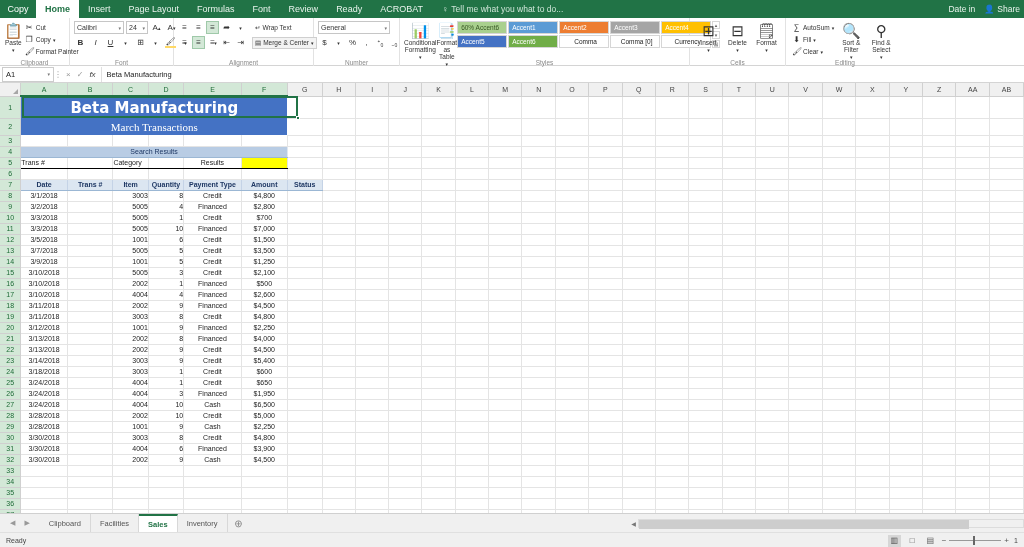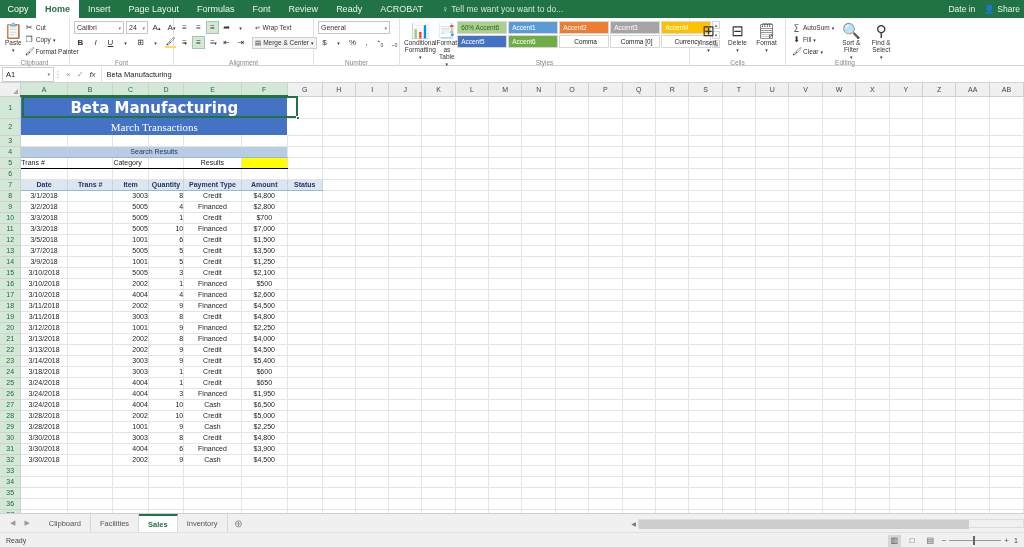--- a/index.html
+++ b/index.html
@@ -252,21 +252,21 @@
   <div class="ribbon-tab active">Home</div>
   <div class="ribbon-tab">Insert</div>
   <div class="ribbon-tab">Page Layout</div>
   <div class="ribbon-tab">Formulas</div>
   <div class="ribbon-tab">Font</div>
   <div class="ribbon-tab">Review</div>
   <div class="ribbon-tab">Ready</div>
   <div class="ribbon-tab">ACROBAT</div>
   <div class="tellme">
     <span>♀</span>
-    <span>Tell me want you want to do...</span>
+    <span>Tell me what you what to do...</span>
   </div>
   <div class="titlebar-right">
     <span>Date in</span>
     <span><span>👤</span> <span>Share</span></span>
   </div>
 </div>
 
 <div class="ribbon">
 
   <div class="rgroup" style="width:70px">

